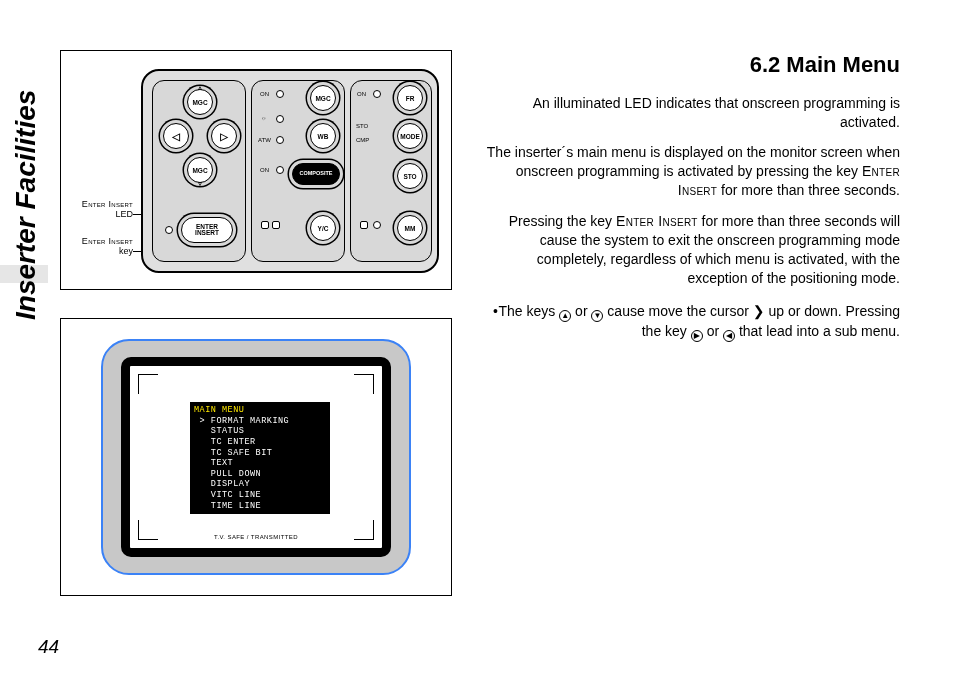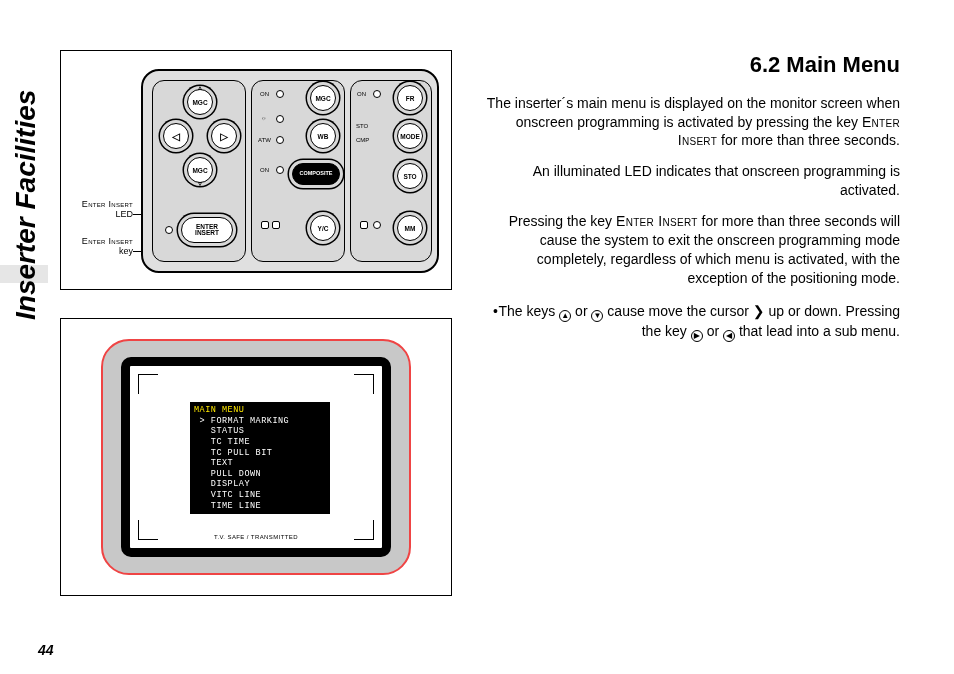--- a/index.html
+++ b/index.html
@@ -58,23 +58,23 @@
   .smallcaps { font-variant: small-caps; letter-spacing: 0.3px; }
   .note-block { display: flex; margin-bottom: 14px; }
   .note-label { width: 60px; flex: none; }
   .note-body { flex: 1; }
   .bullet-row { display: flex; }
   .bullet-dot { width: 18px; flex: none; }
   .pagenum {
     position: absolute;
     left: 38px;
     bottom: 16px;
-    font-weight: 700;
+    font-weight: 400;
     font-style: italic;
-    font-size: 14px;
+    font-size: 19px;
   }
 
   
   .panel-wrap {
     border: 1px solid #000;
     position: relative;
     height: 240px;
     width: 100%;
     background: #fff;
   }
@@ -137,21 +137,21 @@
   
   .monitor-wrap {
     border: 1px solid #000;
     height: 278px;
     width: 100%;
     display: flex; align-items: center; justify-content: center;
     background: #fff;
   }
   .crt-outer {
     width: 310px; height: 236px;
-    border: 2px solid #ef4444;
+    border: 2px solid #3b82f6;
     border-radius: 28px;
     background: #c8c8c8;
     position: relative;
     display: flex; align-items: center; justify-content: center;
   }
   .crt-inner {
     width: 270px; height: 200px;
     border: 9px solid #000;
     border-radius: 10px;
     background: #fff;
@@ -288,43 +288,43 @@
             <div class="safe-corner sc-tr"></div>
             <div class="safe-corner sc-bl"></div>
             <div class="safe-corner sc-br"></div>
             <div class="safe-label">T.V. SAFE / TRANSMITTED</div>
 
             <div class="osd">
               <div class="hdr">MAIN MENU</div>
               <div id="osd-rows">
                   <div class="row"> &gt; FORMAT MARKING</div>
                   <div class="row">   STATUS</div>
-                  <div class="row">   TC TIME</div>
-                  <div class="row">   TC PULL BIT</div>
+                  <div class="row">   TC ENTER</div>
+                  <div class="row">   TC SAFE BIT</div>
                   <div class="row">   TEXT</div>
                   <div class="row">   PULL DOWN</div>
                   <div class="row">   DISPLAY</div>
                   <div class="row">   VITC LINE</div>
                   <div class="row">   TIME LINE</div>
                 </div>
             </div>
           </div>
         </div>
       </div>
 
     </div>
 
     <div class="right-col">
       <h2>6.2  Main Menu</h2>
 
+      <p>An illuminated LED indicates that onscreen programming is activated.</p>
+
       <p>
         <span>The inserter´s main menu is displayed on the monitor screen when onscreen programming is activated by pressing the key </span><span class="smallcaps">Enter Insert</span><span> for more than three seconds.</span>
       </p>
-
-      <p>An illuminated LED indicates that onscreen programming is activated.</p>
 
       <div class="note-block">
         <div class="note-body">
           <span>Pressing the key </span><span class="smallcaps">Enter Insert</span><span> for more than three seconds will cause the system to exit the onscreen programming mode completely, regardless of which menu is activated, with the exception of the positioning mode.</span>
         </div>
       </div>
 
       <div class="bullet-row">
         <div class="bullet-dot">•</div>
         <div>

